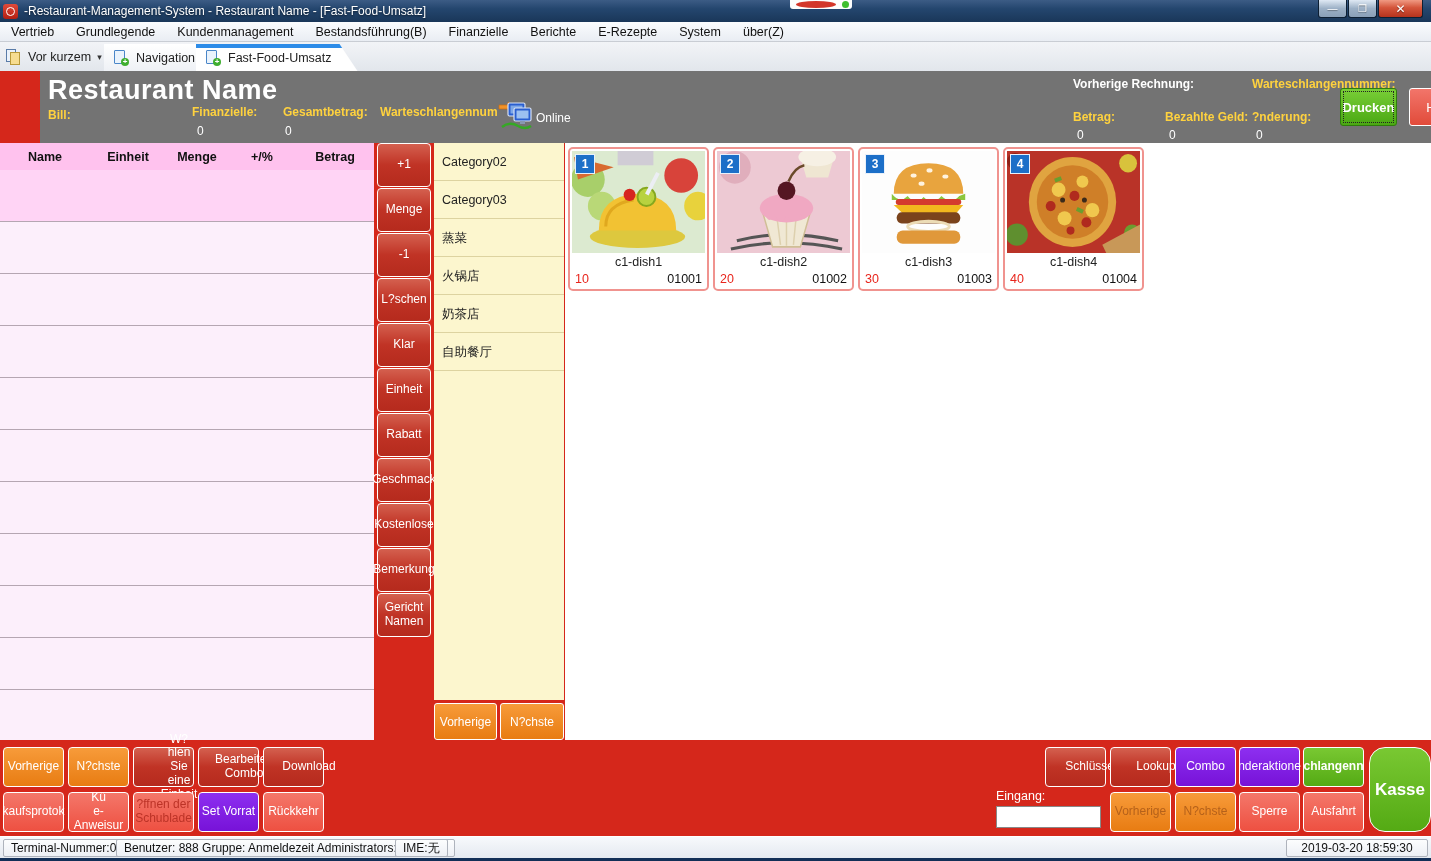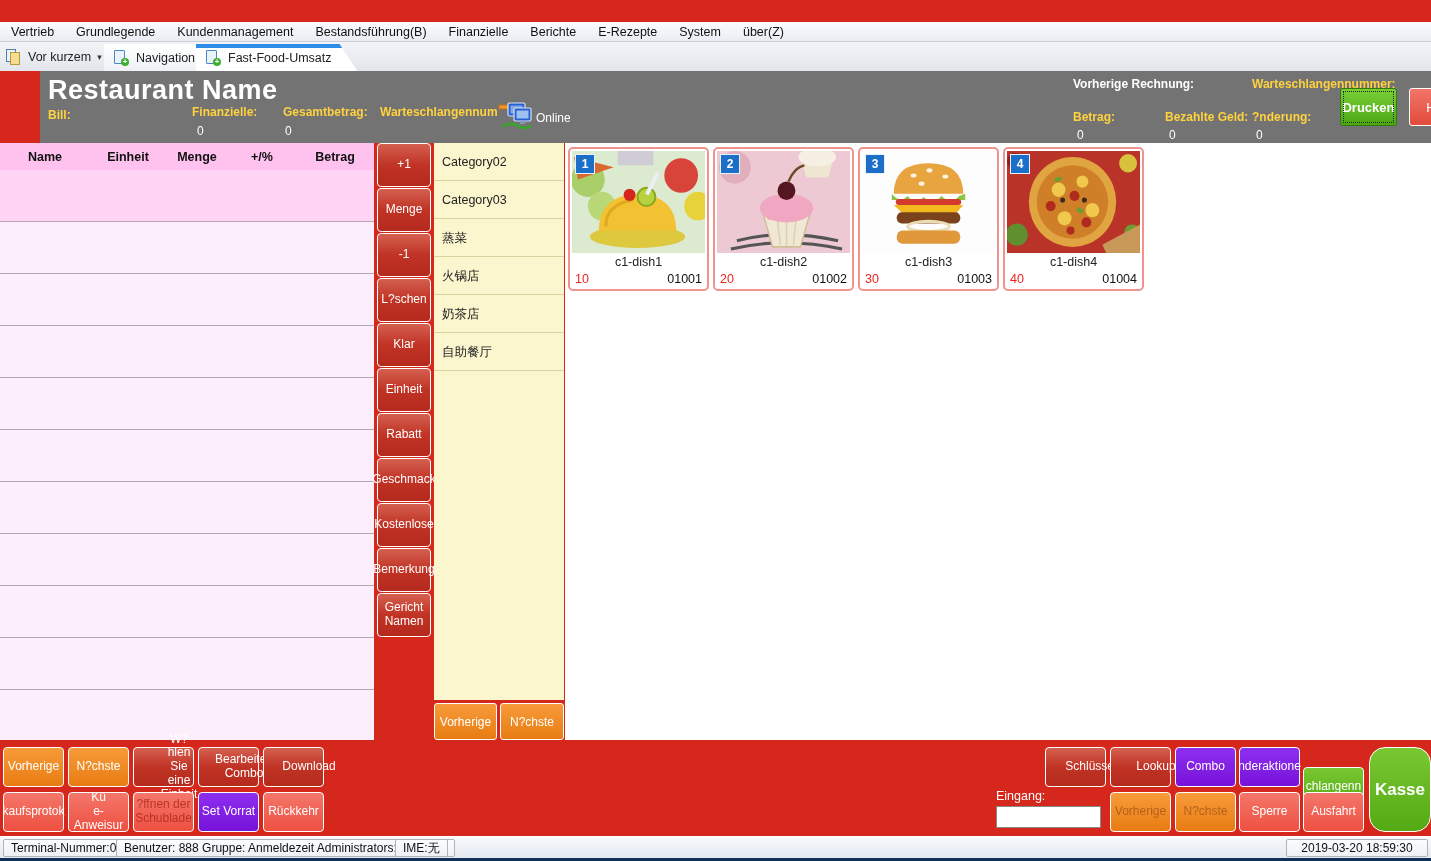--- a/index.html
+++ b/index.html
@@ -126,41 +126,54 @@
     display:flex; align-items:center; justify-content:center; text-align:center; padding:1px; }
   .bb.r1 { top:7px; } .bb.r2 { top:52px; }
   .c0{left:3px;} .c1{left:68px;} .c2{left:133px;} .c3{left:198px;} .c4{left:263px;}
   .g0{left:1045px;} .g1{left:1110px;} .g2{left:1175px;} .g3{left:1239px;} .g4{left:1303px;}
   .bb.darkred { background:linear-gradient(180deg,#d4604f 0%,#c03325 50%,#b52a1d 100%);padding-left:32px; }
   .bb.orange { background:linear-gradient(180deg,#f79b3a,#e87c12); }
   .bb.orange.dis { color:#b5611a; }
   .bb.salmon { background:linear-gradient(180deg,#f4776a,#ee5041); }
   .bb.salmon.dis { color:#bc3327; }
   .bb.purple { background:linear-gradient(180deg,#8d2ff0,#7712d8); }
-  .bb.green { background:linear-gradient(180deg,#79c832,#54aa14); font-weight:normal;margin-top:20px; }
+  .bb.green { background:linear-gradient(180deg,#79c832,#54aa14); font-weight:bold; }
   .kasse { position:absolute; left:1369px; top:7px; width:62px; height:85px; border:1px solid #fff; border-radius:16px;
     background:linear-gradient(180deg,#79c832,#54aa14); color:#fff; font-size:17px; font-weight:bold; }
   .eingang-label { position:absolute; left:996px; top:49px; color:#fff; font-size:12.5px; }
   .eingang-input { position:absolute; left:996px; top:66px; width:105px; height:22px; border:1px solid #888;
     background:#fff; font-size:13px; padding:0 4px; }
 
   
   .statusbar { position:absolute; left:0; top:836px; width:100%; height:22px;
     background:linear-gradient(180deg,#f7f9fc,#e4e9f0); border-top:1px solid #fff; }
   .sb-panel { position:absolute; top:2px; height:18px; border:1px solid #aeb3bc; border-radius:2px;
     background:linear-gradient(180deg,#fcfdfe,#edf0f5); font-size:12px; color:#111;
     display:flex; align-items:center; padding:0 7px; white-space:nowrap; }
   .sb-1{left:3px;} .sb-2{left:116px;} .sb-3{left:395px;} .sb-clock{right:3px; width:142px; justify-content:center;}
   .bottom-edge { position:absolute; left:0; top:858px; width:100%; height:3px; background:#122f57; }
 </style>
 </head>
 <body>
 
 <div class="app">
 
+  <div class="titlebar">
+    <div class="app-icon"></div>
+    <div class="title-text">-Restaurant-Management-System - Restaurant Name - [Fast-Food-Umsatz]</div>
+    <div class="overlap-fragment">
+        <i></i>
+        <b></b>
+      </div>
+    <div class="win-controls">
+      <div class="win-btn">—</div>
+      <div class="win-btn">❐</div>
+      <div class="win-btn close">✕</div>
+    </div>
+  </div>
 
   <div class="menubar">
     <div class="menu-item">Vertrieb</div>
     <div class="menu-item">Grundlegende</div>
     <div class="menu-item">Kundenmanagement</div>
     <div class="menu-item">Bestandsführung(B)</div>
     <div class="menu-item">Finanzielle</div>
     <div class="menu-item">Berichte</div>
     <div class="menu-item">E-Rezepte</div>
     <div class="menu-item">System</div>

